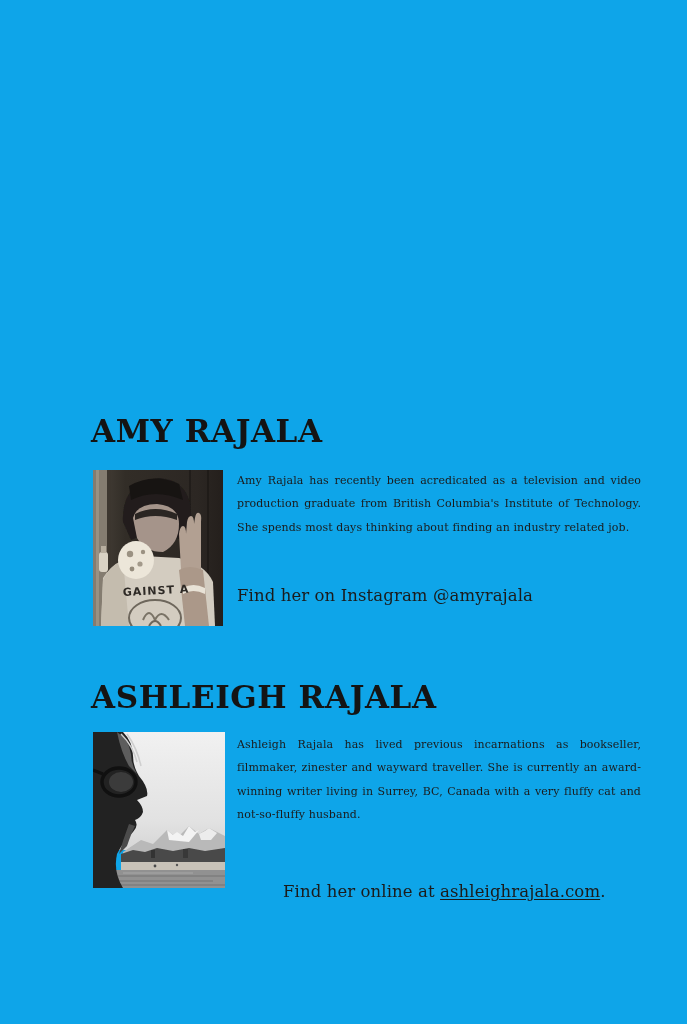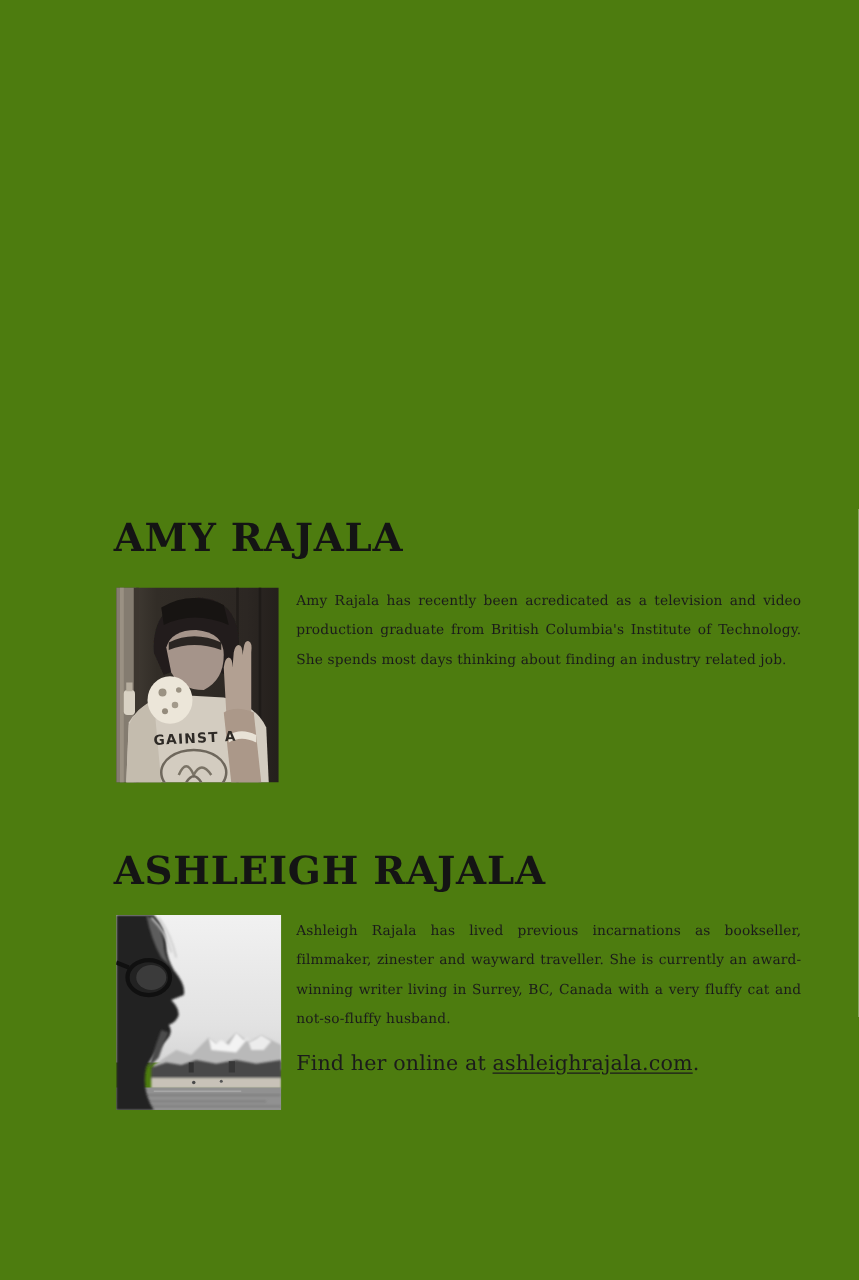--- a/index.html
+++ b/index.html
@@ -4,21 +4,21 @@
 <style>
   html,body{margin:0;padding:0;}
   body{
     width:687px;height:1024px;
     background:#ffffff;
     position:relative;
     overflow:hidden;
     font-family:"DejaVu Serif","Liberation Serif",serif;
     color:#1b1b1b;
   }
-  .page{position:absolute;inset:0;background:#4d7c0f;}
+  .page{position:absolute;inset:0;background:#0ea5e9;}
   .author-heading{
     position:absolute;left:91px;
     margin:0;
     font-size:31px;
     font-weight:700;
     letter-spacing:0.6px;
     line-height:1.1;
     color:#141414;
     white-space:nowrap;
   }
@@ -44,21 +44,21 @@
   .find-line{
     position:absolute;left:237px;
     margin:0;
     font-size:16.5px;
     line-height:23.3px;
     letter-spacing:0.1px;
     color:#1b1b1b;
     white-space:nowrap;
   }
   #find-amy{top:584px;}
-  #find-ashleigh{top:839px;}
+  #find-ashleigh{top:880px;margin-left:46px;}
   .site-link{
     color:#1b1b1b;
     text-decoration:underline;
     text-underline-offset:2px;
     cursor:pointer;
   }
   .shirt-text{
     font-family:"DejaVu Sans","Liberation Sans",sans-serif;
     font-weight:700;
     font-size:11px;
@@ -121,20 +121,21 @@
       <text class="shirt-text" x="30" y="126" transform="rotate(-3 30 126)">GAINST A</text>
 
       <ellipse cx="62" cy="148" rx="26" ry="18" fill="none" stroke="#6e675c" stroke-width="2"></ellipse>
       <path d="M50 150 Q56 136 62 150 Q68 138 76 150" fill="none" stroke="#7a7366" stroke-width="2"></path>
       <path d="M56 156 Q62 146 68 156" fill="none" stroke="#6e675c" stroke-width="2"></path>
     </g>
   </svg>
 
   <p class="bio-text" id="bio-amy">Amy Rajala has recently been acredicated as a television and video production graduate from British Columbia's Institute of Technology. She spends most days thinking about finding an industry related job.</p>
 
+  <p class="find-line" id="find-amy"><span>Find her on Instagram </span><span>@amyrajala</span></p>
 
   <h1 class="author-heading" id="heading-ashleigh">ASHLEIGH RAJALA</h1>
 
   <svg class="author-photo" id="photo-ashleigh" viewBox="0 0 132 156" role="img" aria-label="Grayscale side profile of a person wearing glasses looking right, with light sky, snowy mountains, a dark shoreline and water in the background">
     <defs>
       <linearGradient id="skyGrad" x1="0" y1="0" x2="0" y2="1">
         <stop offset="0" stop-color="#f1f1f1"></stop>
         <stop offset="0.75" stop-color="#e2e2e2"></stop>
         <stop offset="1" stop-color="#d6d6d6"></stop>
       </linearGradient>

